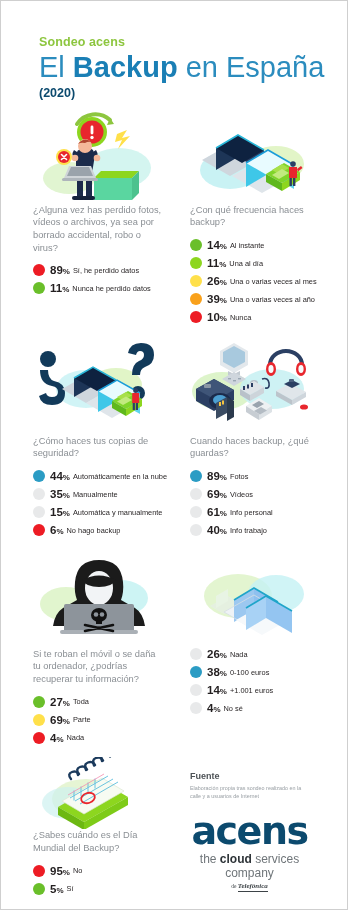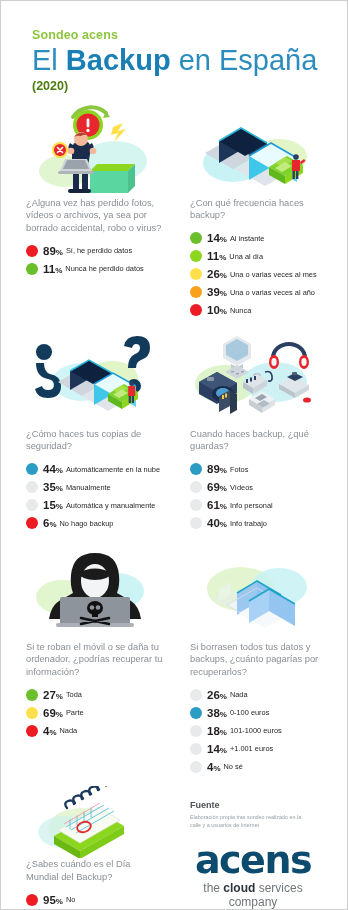--- a/index.html
+++ b/index.html
@@ -9,21 +9,21 @@
     background: #ffffff;
     font-family: "Liberation Sans", sans-serif;
     overflow: hidden;
   }
   .page {
     position: relative;
     width: 348px;
     height: 910px;
     background: #ffffff;
     border: 1px solid #cfcfcf;
-    padding: 5px;
+    padding: 12px;
     overflow: hidden;
   }
 
   
   .header { padding: 22px 0 0 26px; }
   .kicker {
     font-size: 12.5px;
     font-weight: bold;
     color: #8dc63f;
     letter-spacing: .1px;
@@ -34,21 +34,21 @@
     line-height: 1.02;
     color: #2b8cbe;
     font-weight: 300;
     white-space: nowrap;
   }
   .maintitle b { font-weight: bold; color: #1a7fb5; }
   .year {
     margin-top: 3px;
     font-size: 12.5px;
     font-weight: bold;
-    color: #4d7c0f;
+    color: #0c4a6e;
   }
 
   
   .grid {
     display: flex;
     flex-wrap: wrap;
     padding: 0 6px;
     margin-top: 6px;
   }
   .cell {
@@ -490,36 +490,30 @@
             <path d="M56 70 l30 -17 l26 15 l-30 17z" fill="#f6f9fb"></path>
             <path d="M66 58 l20 -12 v22 l-20 12z" fill="#a8d2f5"></path>
             <path d="M86 46 l26 15 v22 l-26 -15z" fill="#94c5f1"></path>
             <path d="M66 58 l20 -12 l26 15" stroke="#1fa5c9" stroke-width="1.6" fill="none"></path>
           </g>
           <g fill="#c9d4dd" opacity=".9">
             <rect x="60" y="63" width="22" height="1.3" transform="skewY(30)"></rect>
           </g>
         </svg>
       </div>
-      <div class="question">Si borrasen todos tus datos y backups, ¿cuánto pagarías por recuperarlos?</div>
       <div class="stats">
         <div class="stat">
           <span class="dot" style="background:#e8e9ea"></span>
           <span class="pct"><span>26</span><span class="sym">%</span></span>
           <span class="lbl">Nada</span>
         </div>
         <div class="stat">
           <span class="dot" style="background:#2b9cc4"></span>
           <span class="pct"><span>38</span><span class="sym">%</span></span>
           <span class="lbl">0-100 euros</span>
-        </div>
-        <div class="stat">
-          <span class="dot" style="background:#e8e9ea"></span>
-          <span class="pct"><span>18</span><span class="sym">%</span></span>
-          <span class="lbl">101-1000 euros</span>
         </div>
         <div class="stat">
           <span class="dot" style="background:#e8e9ea"></span>
           <span class="pct"><span>14</span><span class="sym">%</span></span>
           <span class="lbl">+1.001 euros</span>
         </div>
         <div class="stat">
           <span class="dot" style="background:#e8e9ea"></span>
           <span class="pct"><span>4</span><span class="sym">%</span></span>
           <span class="lbl">No sé</span>

